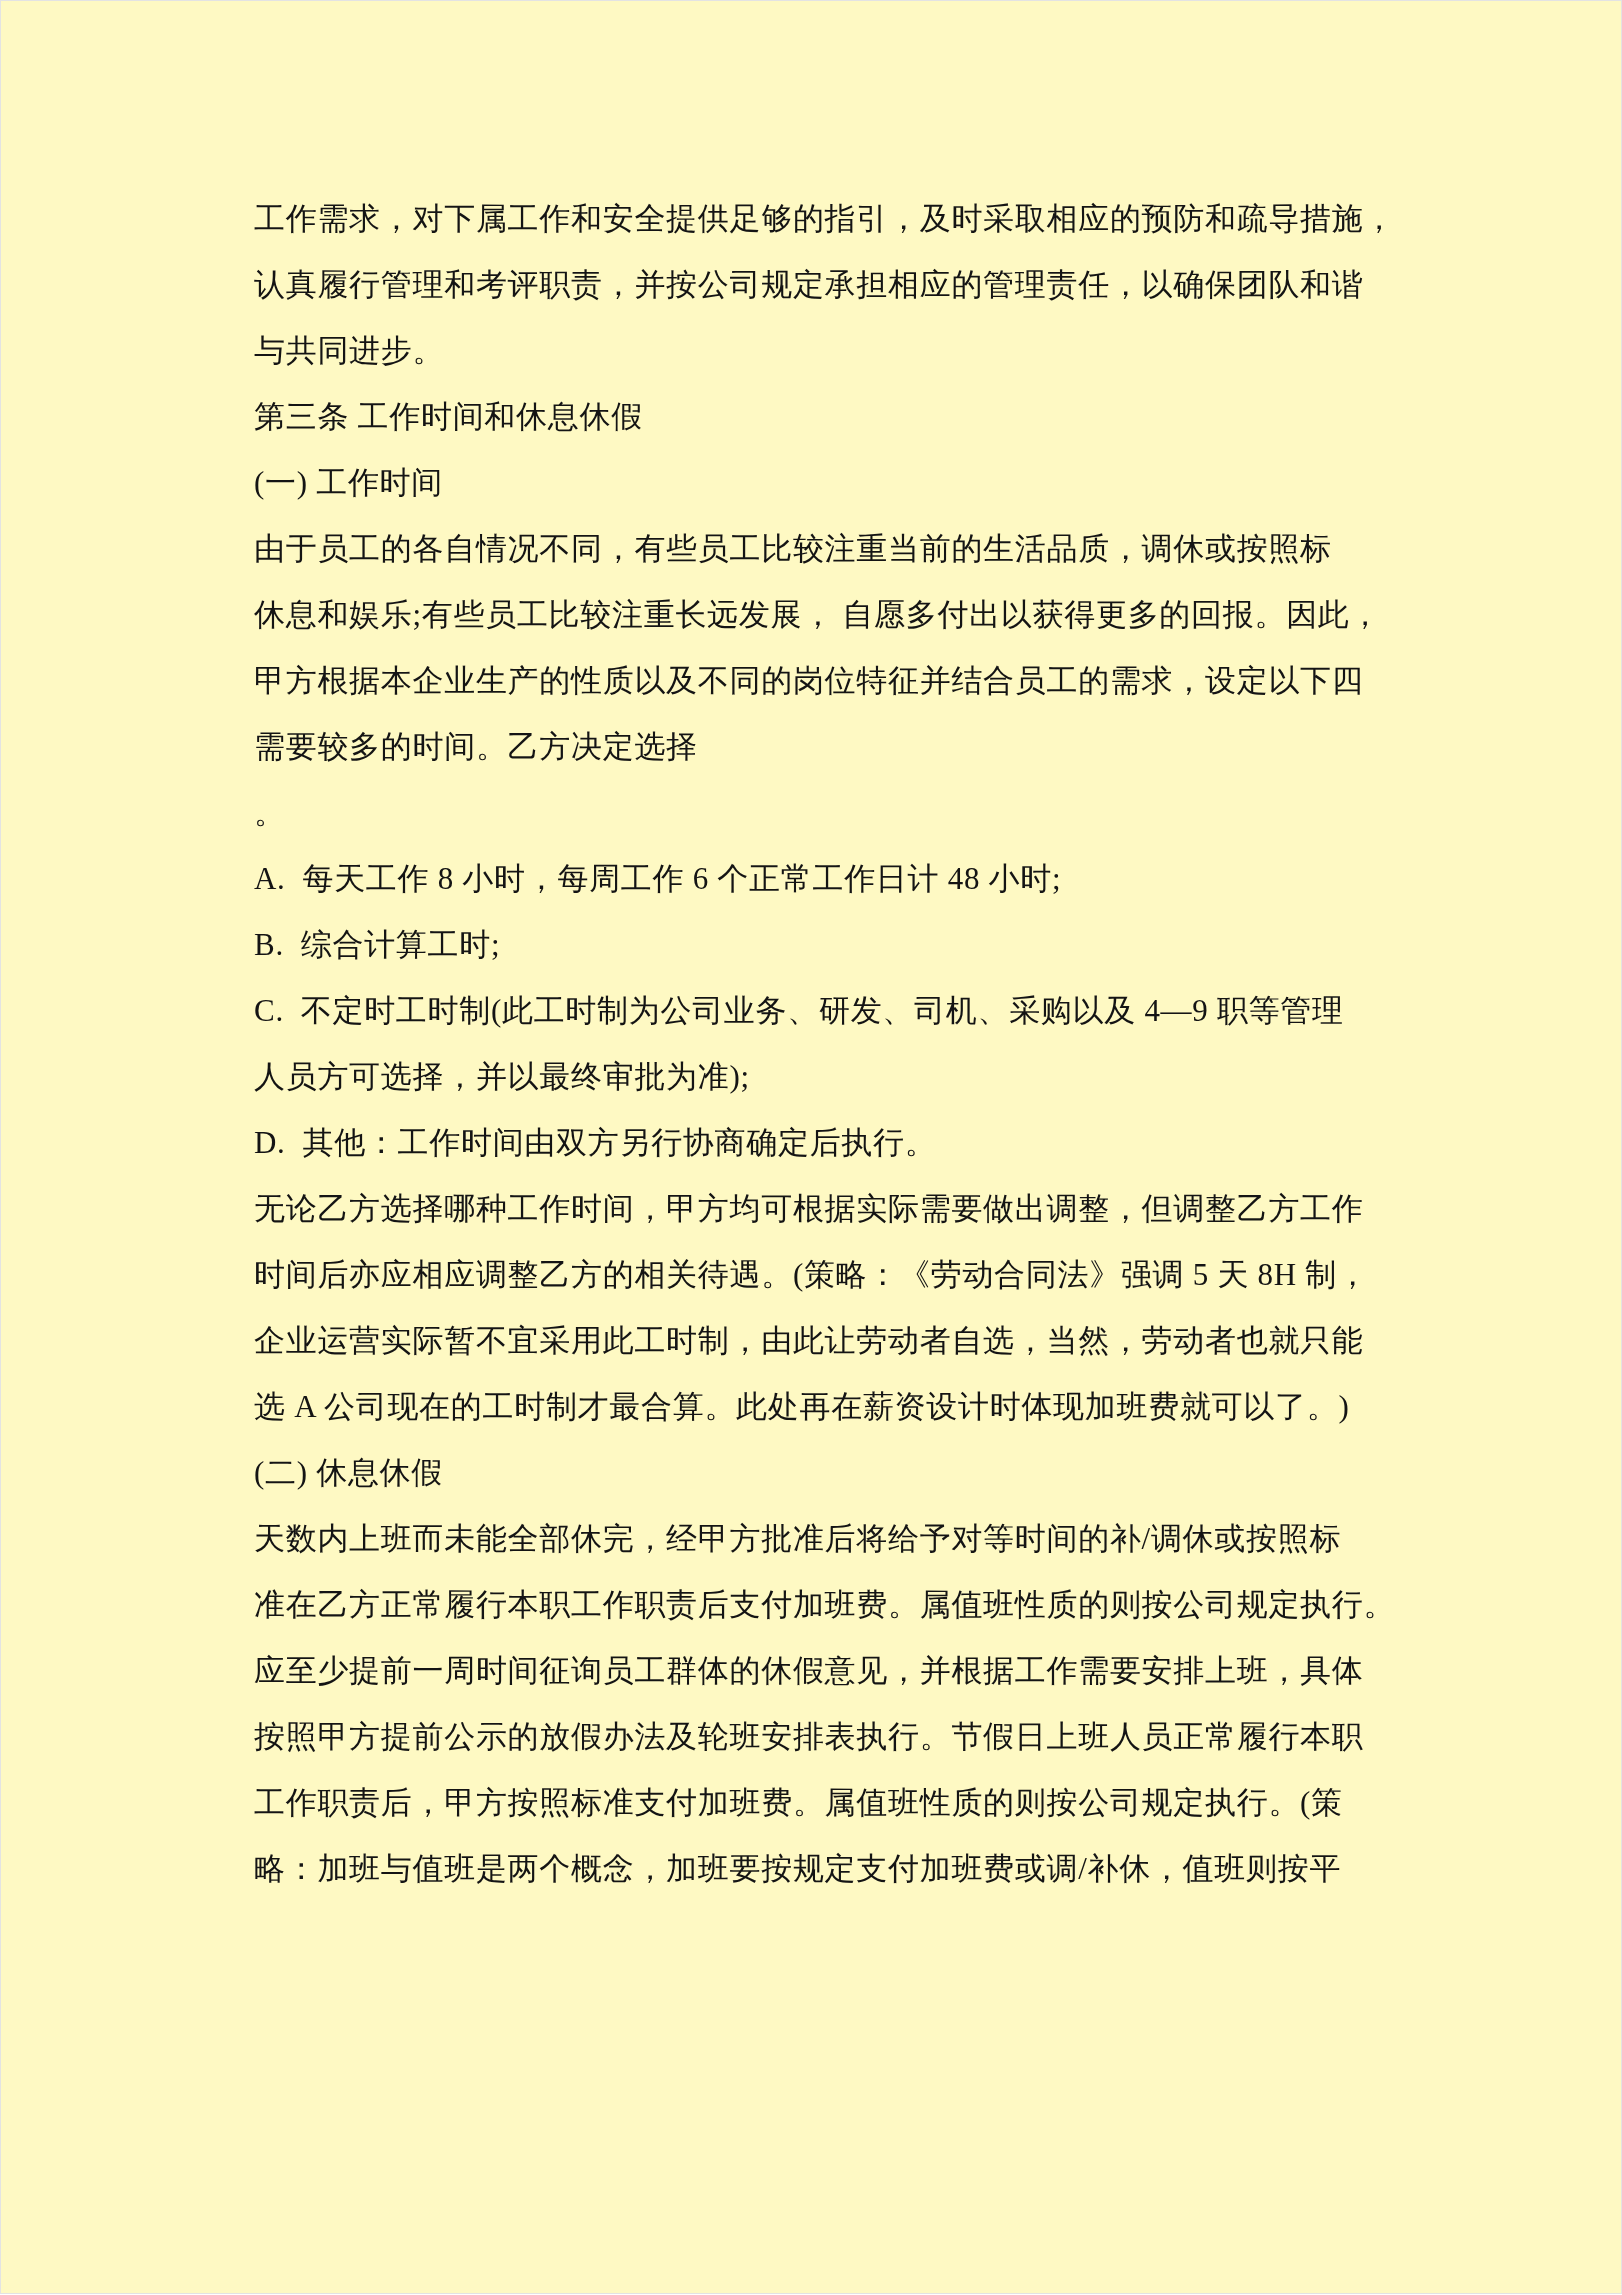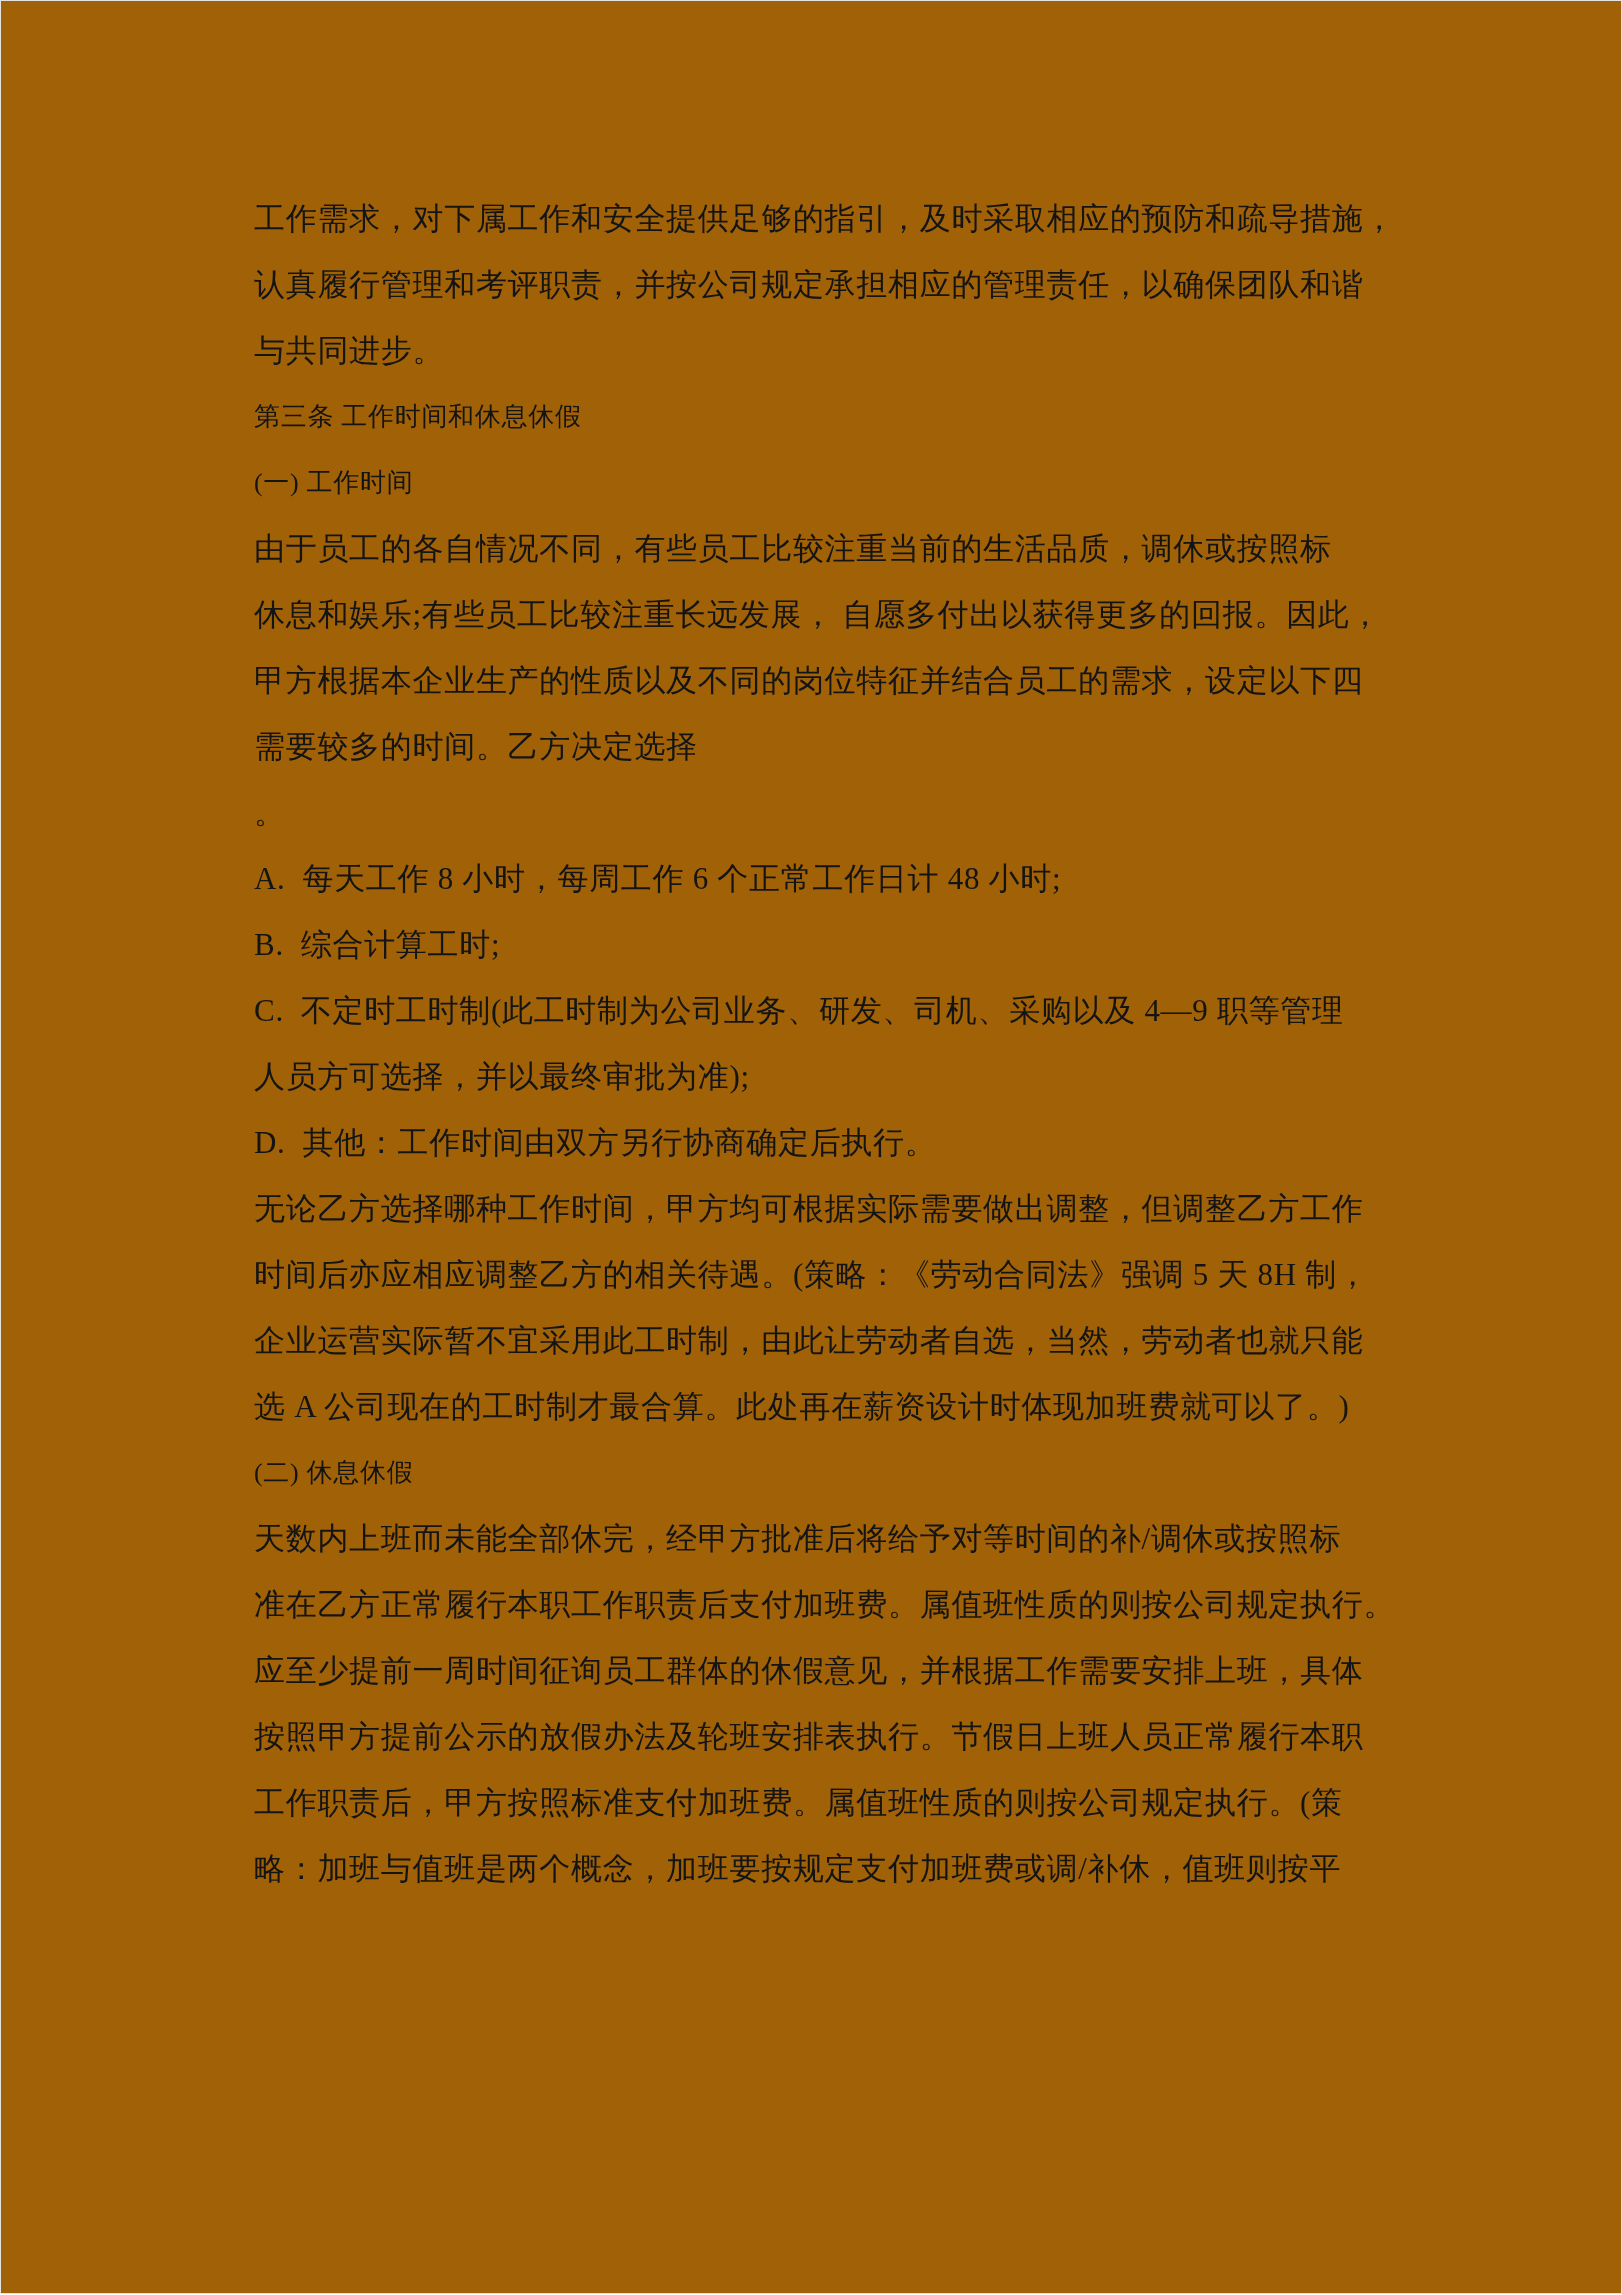--- a/index.html
+++ b/index.html
@@ -13,39 +13,39 @@
     position: relative;
     font-family: "Liberation Serif", "DejaVu Serif", serif;
     color: #141414;
   }
   .page {
     position: absolute;
     left: 0;
     top: 0;
     width: 1622px;
     height: 2294px;
-    background: #a16207;
+    background: #fef9c3;
     border: 0.7px solid #e3e3e3;
     box-sizing: border-box;
   }
   .text-block {
     position: absolute;
     left: 253px;
     top: 185px;
     right: 111px;
   }
   .line {
     height: 66px;
     line-height: 66px;
     font-size: 31px;
     white-space: pre;
     letter-spacing: 0.7px;
   }
   .heading {
-    font-size: 26px;
+    font-size: 31px;
   }
 </style>
 </head>
 <body>
 
 <div class="page">
   <div class="text-block">
     <div class="line">工作需求，对下属工作和安全提供足够的指引，及时采取相应的预防和疏导措施，</div>
     <div class="line">认真履行管理和考评职责，并按公司规定承担相应的管理责任，以确保团队和谐</div>
     <div class="line">与共同进步。</div>

